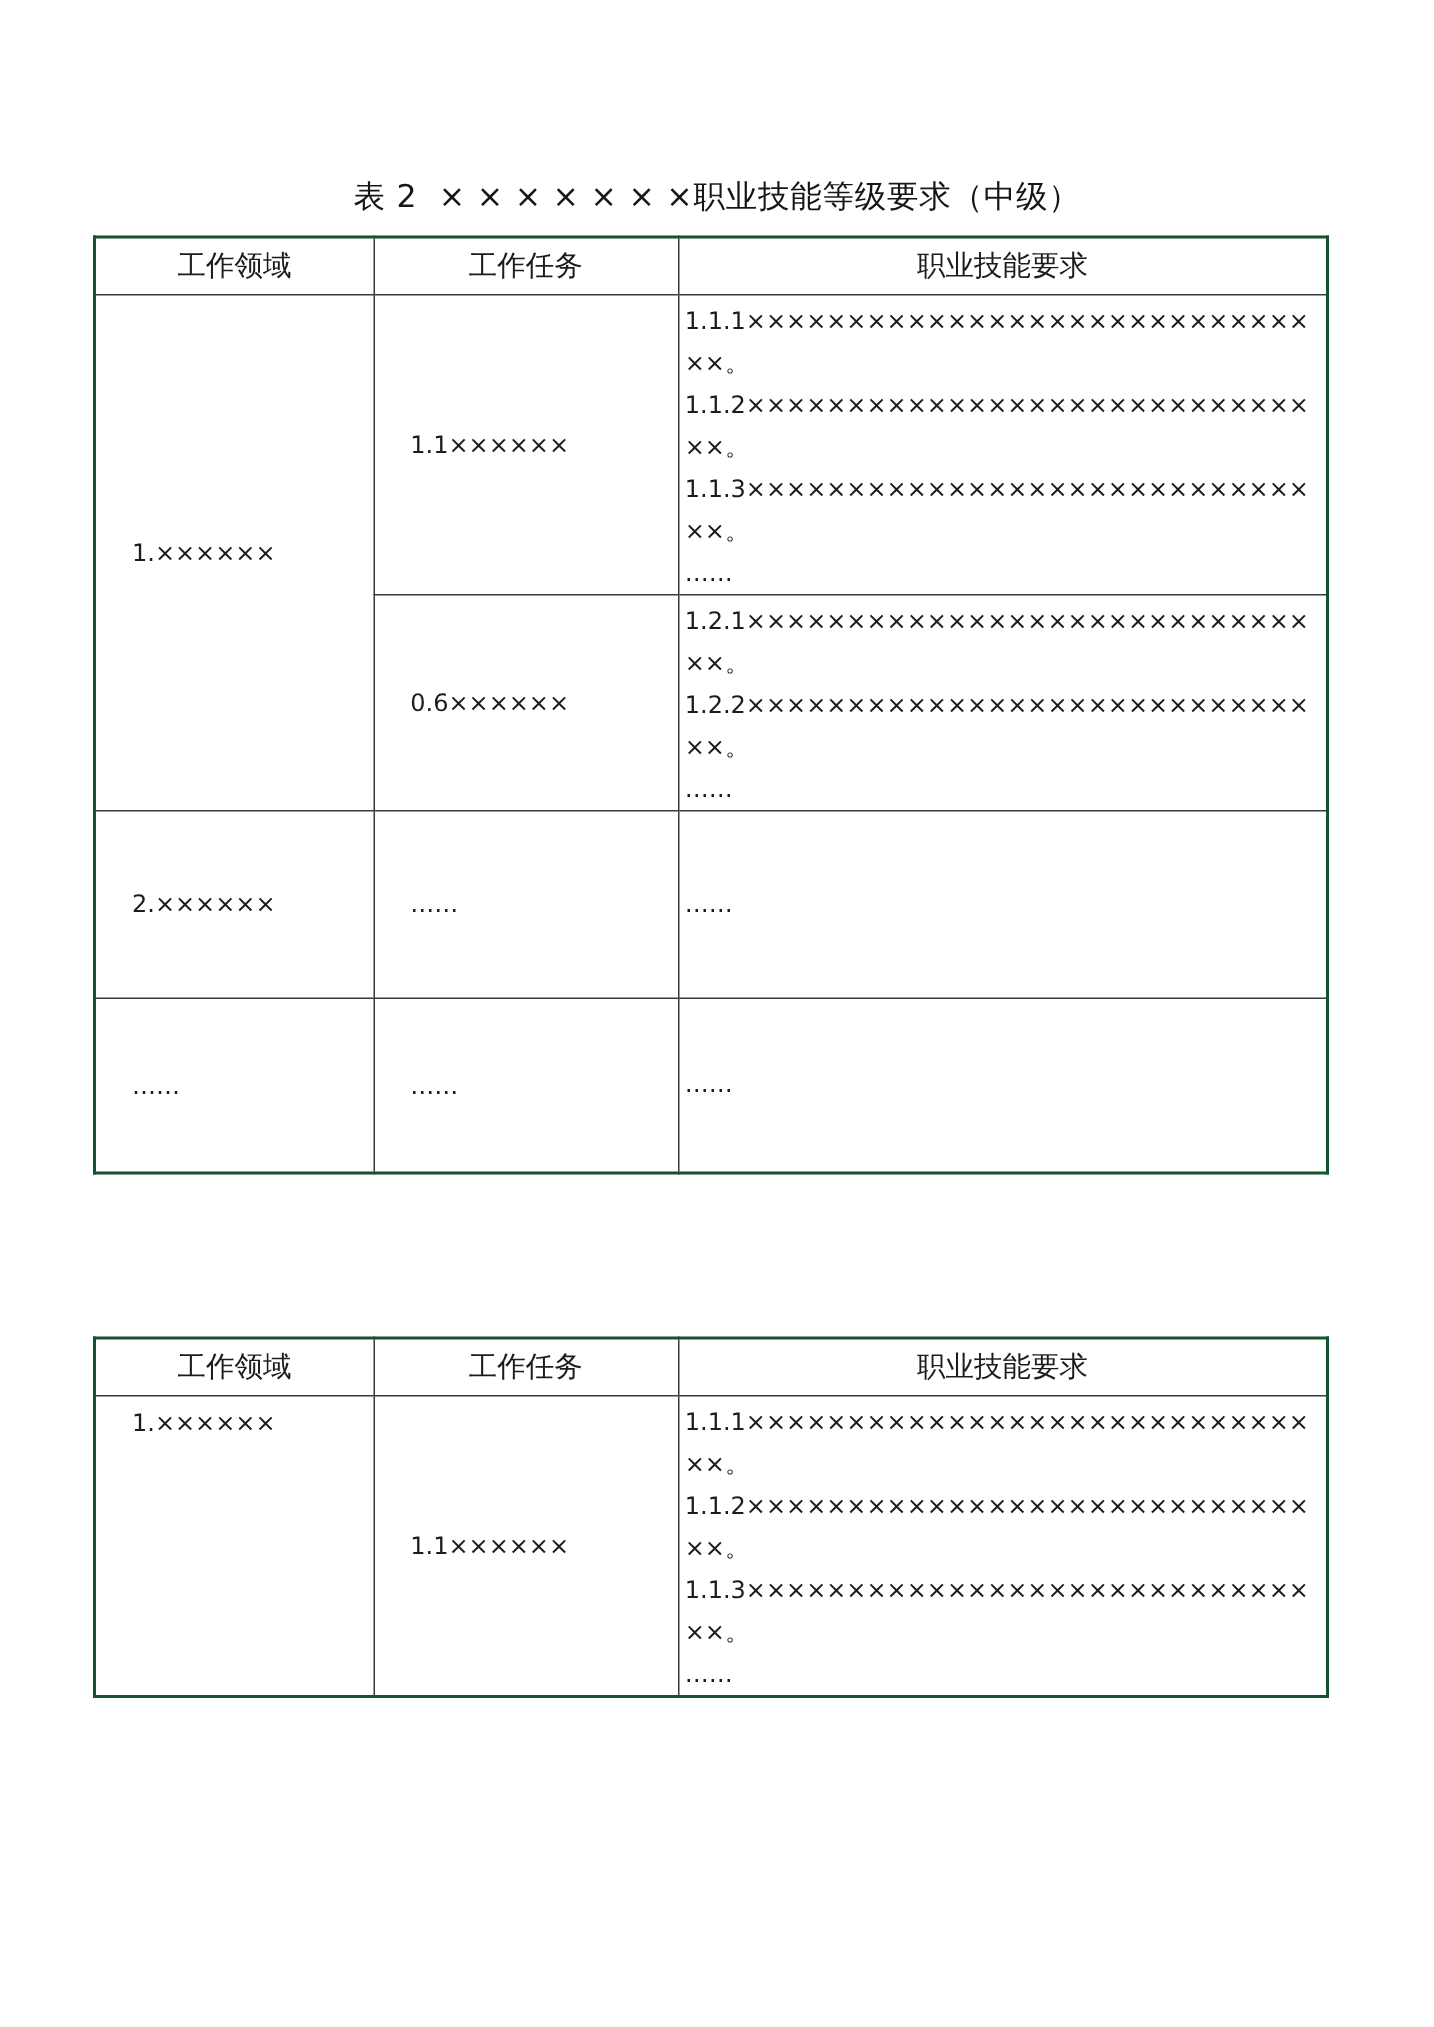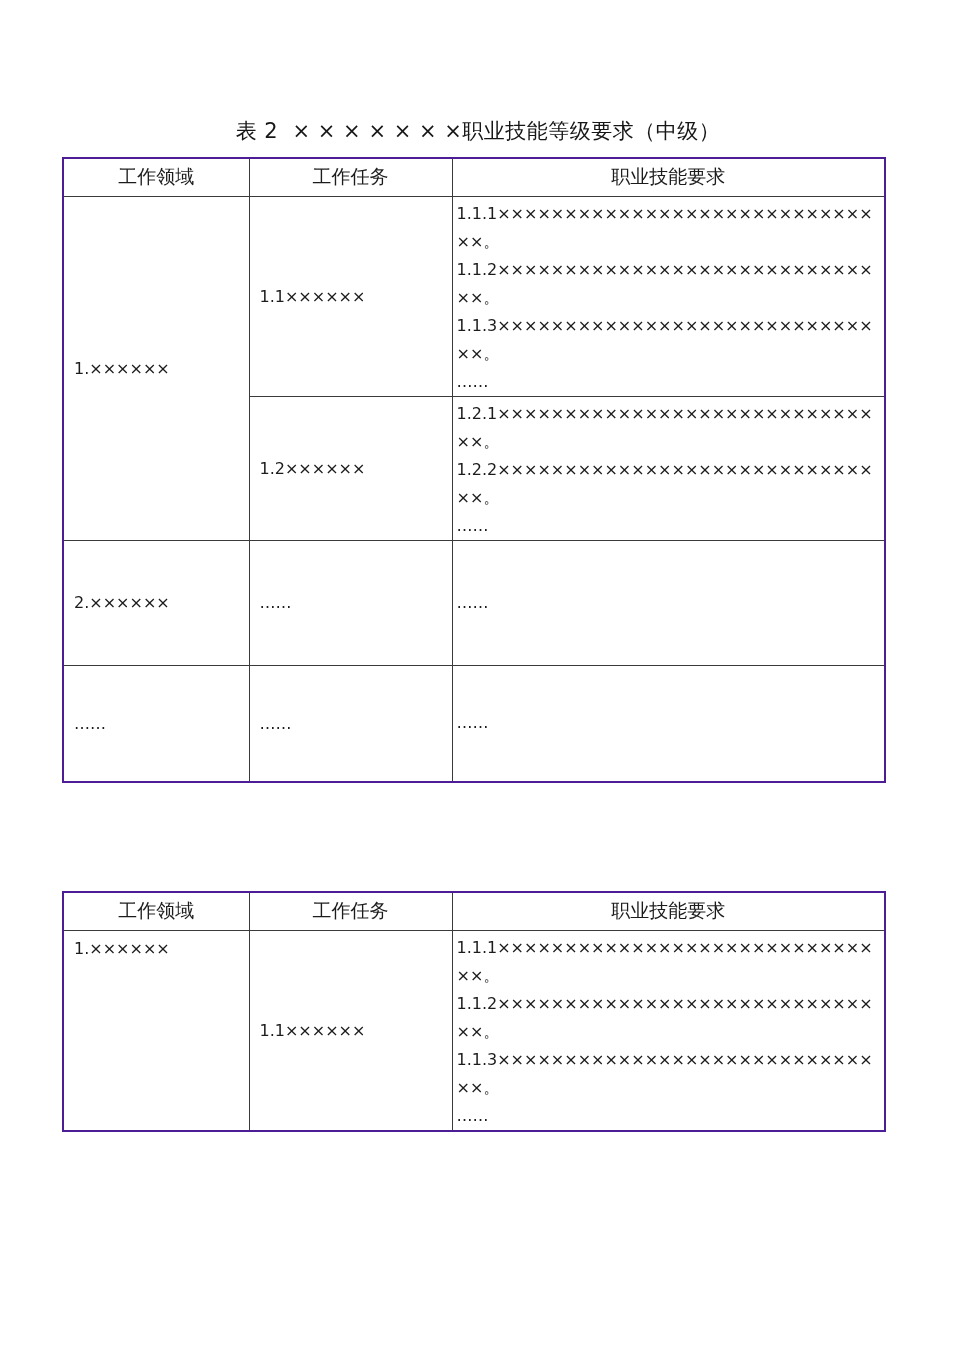--- a/index.html
+++ b/index.html
@@ -26,38 +26,38 @@
     white-space: pre;
     letter-spacing: 0.5px;
   }
 
   table.skills-table {
     position: absolute;
     left: 62px;
     width: 824px;
     border-collapse: collapse;
     table-layout: fixed;
-    border: 2px solid #4c1d95;
+    border: 2px solid #14532d;
   }
   table.skills-table th,
   table.skills-table td {
     border: 1.6px solid #3a3a3a;
     font-weight: normal;
     color: #1c1c1c;
   }
   table.skills-table th {
     font-size: 19px;
     text-align: center;
     vertical-align: middle;
   }
   td.domain-cell, td.task-cell {
     font-size: 16px;
     text-align: left;
     vertical-align: middle;
-    padding-left: 10px;
+    padding-left: 24px;
   }
   td.domain-cell.v-top {
     vertical-align: top;
     padding-top: 8px;
   }
   td.req-cell {
     font-size: 16px;
     text-align: left;
     vertical-align: top;
     padding: 3px 8px 0 4px;
@@ -107,21 +107,21 @@
         <td class="task-cell">1.1××××××</td>
         <td class="req-cell">
           <div class="req-item">1.1.1××××××××××××××××××××××××××××××。</div>
           <div class="req-item">1.1.2××××××××××××××××××××××××××××××。</div>
           <div class="req-item">1.1.3××××××××××××××××××××××××××××××。</div>
           <div class="req-item">……</div>
         </td>
       </tr>
 
       <tr style="height:138px">
-        <td class="task-cell">1.2××××××</td>
+        <td class="task-cell">0.6××××××</td>
         <td class="req-cell">
           <div class="req-item">1.2.1××××××××××××××××××××××××××××××。</div>
           <div class="req-item">1.2.2××××××××××××××××××××××××××××××。</div>
           <div class="req-item">……</div>
         </td>
       </tr>
 
       <tr style="height:125px">
         <td class="domain-cell">2.××××××</td>
         <td class="task-cell">……</td>

